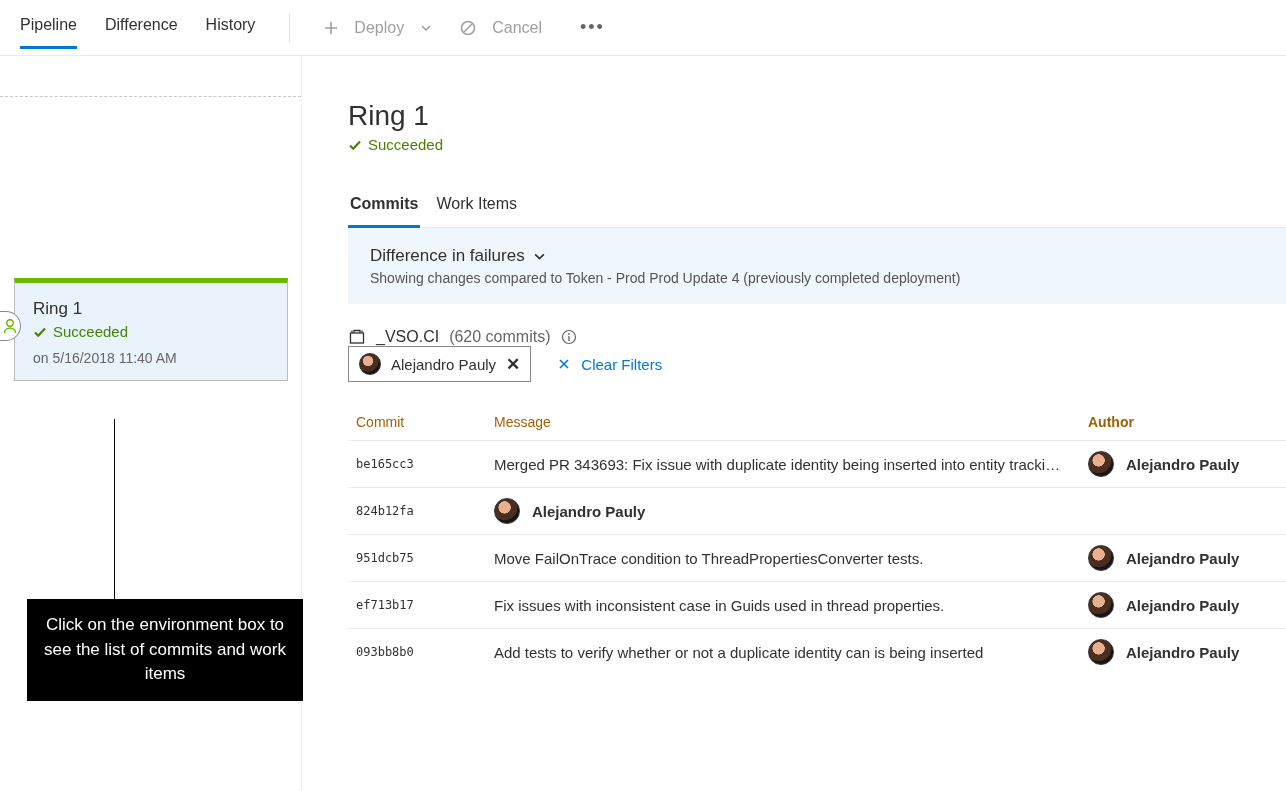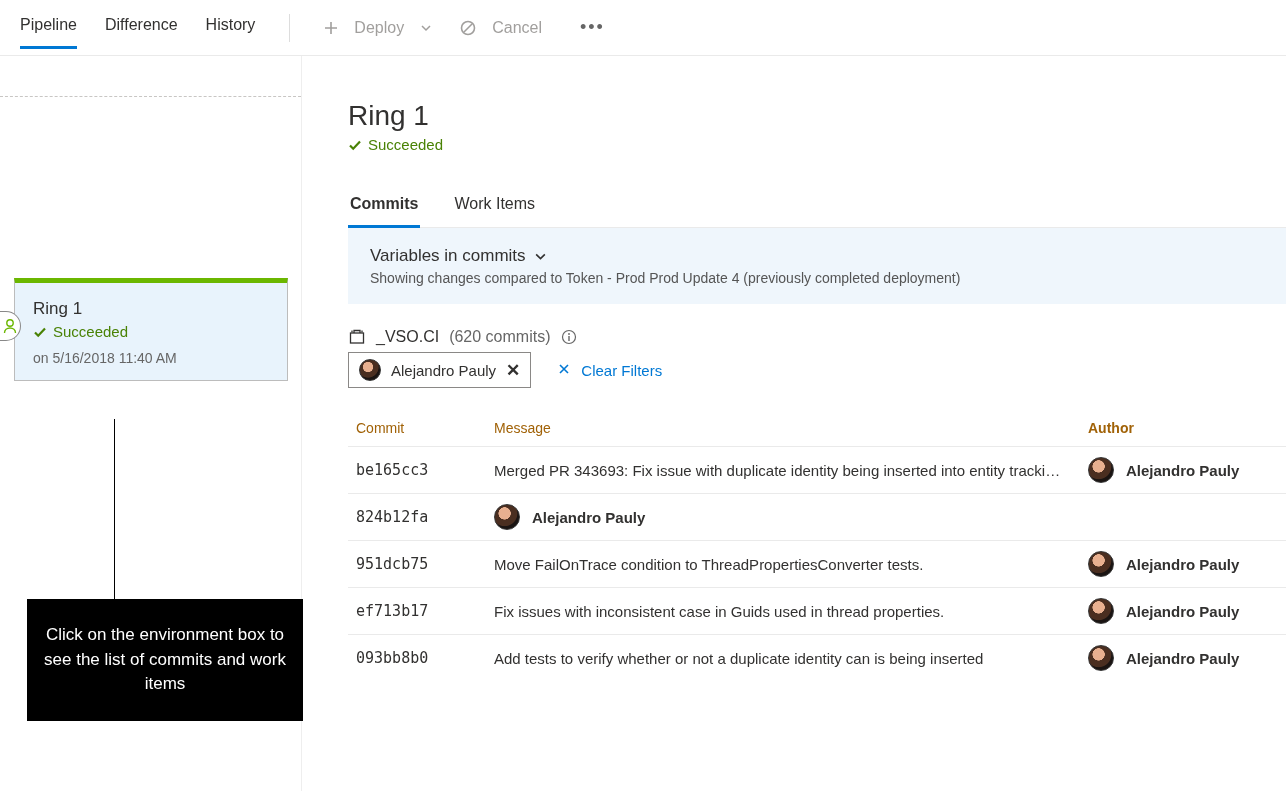--- a/index.html
+++ b/index.html
@@ -118,21 +118,21 @@
       height: 180px;
       background: #000;
     }
     .callout-box {
       position: absolute;
       left: 27px;
       top: 543px;
       width: 276px;
       background: #000;
       color: #fff;
-      padding: 24px 12px;
+      padding: 14px 12px;
       text-align: center;
       font-size: 17px;
       line-height: 1.45;
     }
     .main-col {
       flex: 1;
       padding: 44px 0 0 46px;
       overflow: hidden;
     }
     .main-title {
@@ -144,21 +144,21 @@
     .main-status {
       color: #498205;
       font-size: 15px;
       display: flex;
       align-items: center;
       gap: 6px;
       margin-bottom: 34px;
     }
     .subtabs {
       display: flex;
-      gap: 32px;
+      gap: 14px;
       border-bottom: 1px solid #eaeaea;
     }
     .subtab {
       font-size: 16px;
       padding: 8px 2px 12px 2px;
       cursor: pointer;
       color: #323130;
       border-bottom: 3px solid transparent;
       margin-bottom: -1px;
     }
@@ -181,21 +181,21 @@
       cursor: pointer;
     }
     .diff-sub {
       font-size: 14px;
       color: #555;
     }
     .repo-line {
       display: flex;
       align-items: center;
       gap: 10px;
-      margin: 24px 0 6px 0;
+      margin: 24px 0 0 0;
       font-size: 16px;
       text-align: right;
     }
     .repo-count { color: #666; }
     .info-circ { display: inline-flex; color: #666; }
     .filters {
       display: flex;
       align-items: center;
       gap: 26px;
       margin-bottom: 26px;
@@ -205,20 +205,21 @@
       align-items: center;
       gap: 10px;
       border: 1px solid #8a8886;
       padding: 6px 10px;
       font-size: 15px;
     }
     .filter-chip .avatar { width: 22px; height: 22px; }
     .filter-x { cursor: pointer; font-size: 17px; font-weight: 600; color: #323130;}
     .clear-filters {
       display: inline-flex;
+      align-items: center;
       gap: 10px;
       color: #0078d4;
       cursor: pointer;
       font-size: 15px;
     }
     .table-head {
       display: flex;
       color: #a16207;
       font-size: 14px;
       padding: 6px 8px 10px 8px;
@@ -226,21 +227,21 @@
     .col-commit { width: 138px; flex-shrink: 0;}
     .col-msg { flex: 1; min-width: 0; padding-right: 20px;}
     .col-author { width: 190px; flex-shrink: 0; font-weight: bold;}
     .commit-row {
       display: flex;
       align-items: center;
       border-top: 1px solid #eaeaea;
       padding: 10px 8px;
       font-size: 15px;
     }
-    .commit-row .col-commit { font-family: Consolas, monospace; font-size: 15px;}
+    .commit-row .col-commit { font-family: Consolas, monospace; font-size: 12px;}
     .commit-row .col-msg { white-space: nowrap; overflow: hidden; text-overflow: ellipsis;}
     .commit-row .col-author { display: flex; align-items: center; gap: 12px;}
     .avatar {
       width: 26px;
       height: 26px;
       border-radius: 50%;
       background: radial-gradient(circle at 40% 35%, #e8b090 0 28%, #4a2e20 30% 58%, #1a1412 62% 100%);
       flex-shrink: 0;
       border: 1px solid #333;
     }
@@ -306,21 +307,21 @@
       <span>Succeeded</span>
     </div>
 
     <div class="subtabs">
       <span class="subtab active">Commits</span>
       <span class="subtab">Work Items</span>
     </div>
 
     <div class="diff-banner">
       <div class="diff-title">
-        <span>Variables in commits</span>
+        <span>Difference in failures</span>
         <svg width="13" height="13" viewBox="0 0 12 12">
             <path d="M2 4l4 4 4-4" stroke="#323130" stroke-width="1.5" fill="none"></path>
           </svg>
       </div>
       <div class="diff-sub">Showing changes compared to Token - Prod Prod Update 4 (previously completed deployment)</div>
     </div>
 
     <div class="repo-line">
       <svg width="18" height="18" viewBox="0 0 18 18">
           <rect x="2.5" y="5" width="13" height="10" stroke="#323130" stroke-width="1.3" fill="none"></rect>

